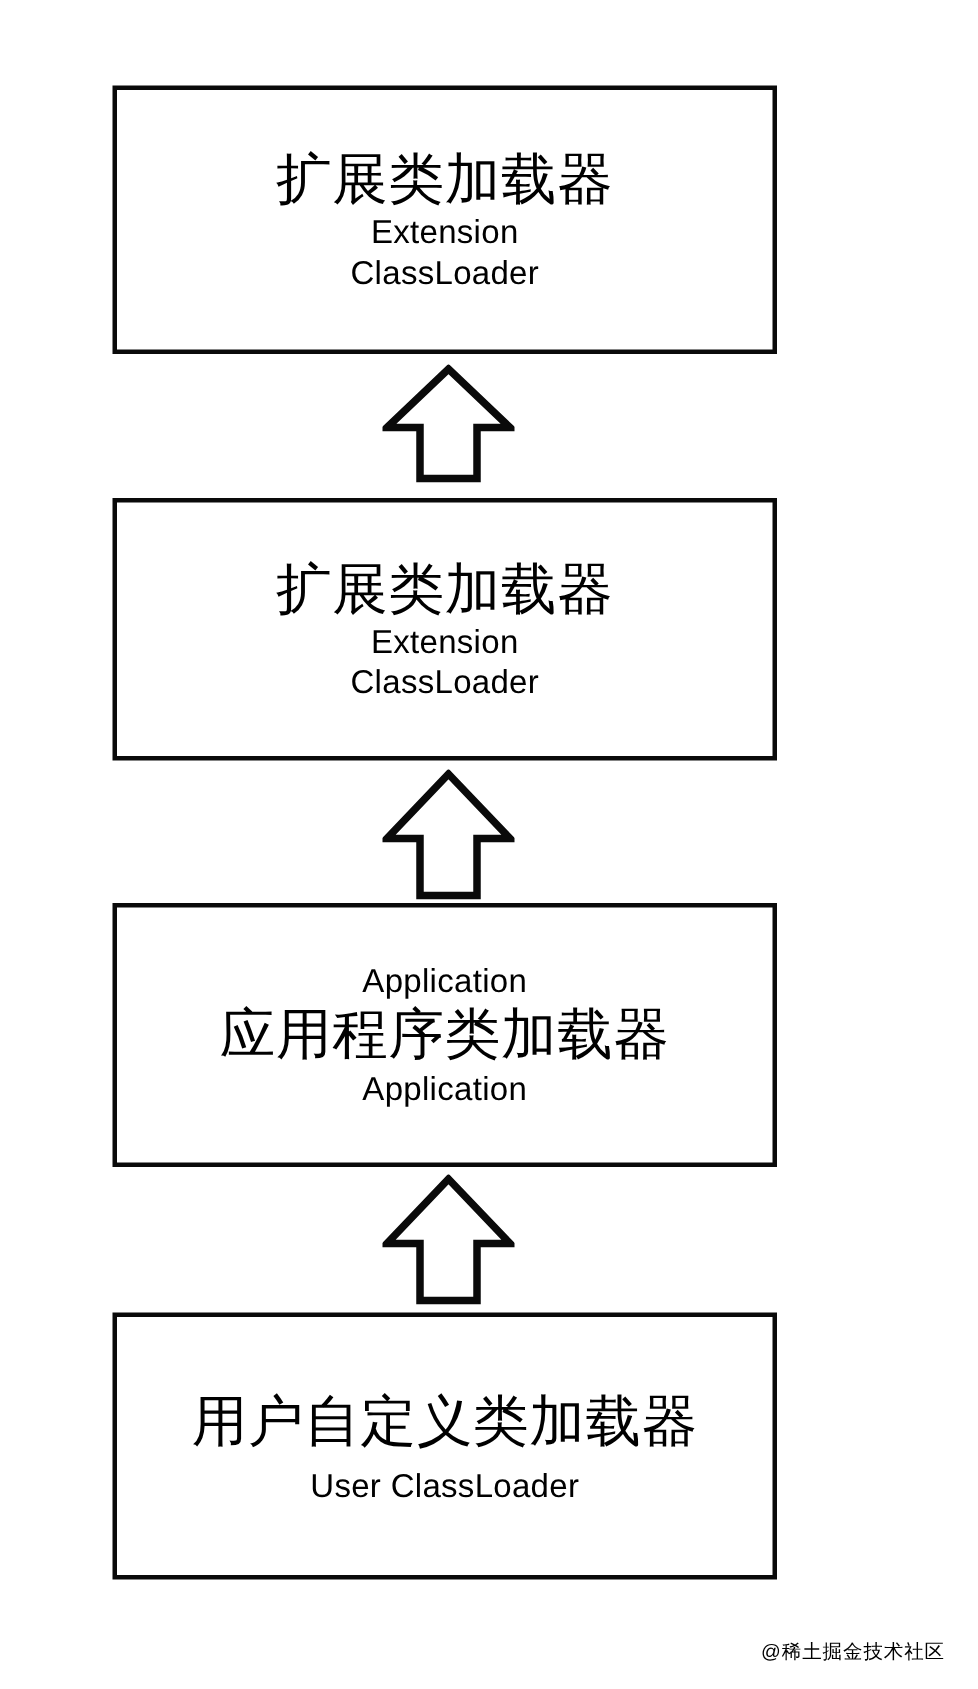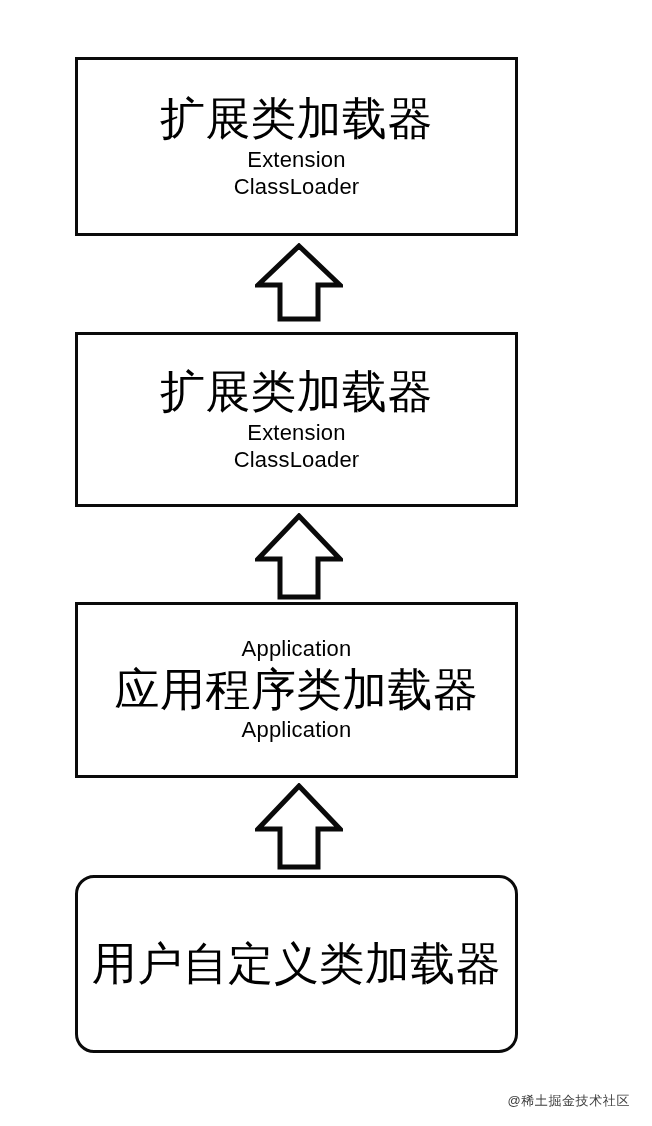--- a/index.html
+++ b/index.html
@@ -39,34 +39,34 @@
 
   .node-line {
     display: block;
     text-align: center;
     color: #000000;
     line-height: 1.22;
     white-space: nowrap;
   }
 
   .line-cn {
-    font-size: 45px;
+    font-size: 37px;
     letter-spacing: 0.5px;
   }
 
   .line-en {
     font-size: 22px;
     letter-spacing: 0.2px;
   }
 
   
   #box-extension-1 { top: 57px;  height: 179px; }
   #box-extension-2 { top: 332px; height: 175px; }
   #box-application { top: 602px; height: 176px; }
-  #box-user       { top: 875px; height: 178px; border-radius: 19px; }
+  #box-user       { top: 875px; height: 178px; }
 
   #box-user .node-line { line-height: 1.42; }
 
   .delegation-arrow {
     position: absolute;
     left: 255px;
     width: 88px;
   }
   .delegation-arrow svg {
     display: block;
@@ -75,21 +75,21 @@
   }
   #arrow-user-to-application { top: 783px; height: 87px; }
   #arrow-application-to-extension2 { top: 513px; height: 87px; }
   #arrow-extension2-to-extension1 { top: 243px; height: 79px; }
 
   #watermark {
     position: absolute;
     right: 22px;
     bottom: 16px;
     font-size: 13px;
-    color: #404040;
+    color: #000000;
     letter-spacing: 0.6px;
     white-space: nowrap;
   }
 </style>
 </head>
 <body>
 
 <div id="diagram-canvas">
 
   <div class="node-box" id="box-extension-1">
@@ -123,17 +123,18 @@
   </div>
 
   <div class="delegation-arrow" id="arrow-user-to-application">
     <svg viewBox="0 0 88 87" preserveAspectRatio="none" aria-hidden="true">
       <polygon points="44,3 85,46 63,46 63,84 25,84 25,46 3,46" fill="#ffffff" stroke="#0a0a0a" stroke-width="5" stroke-linejoin="miter"></polygon>
     </svg>
   </div>
 
   <div class="node-box" id="box-user">
     <span class="node-line line-cn">用户自定义类加载器</span>
+    <span class="node-line line-en">User ClassLoader</span>
   </div>
 
   <div id="watermark">@稀土掘金技术社区</div>
 
 </div>
 
 </body></html>

